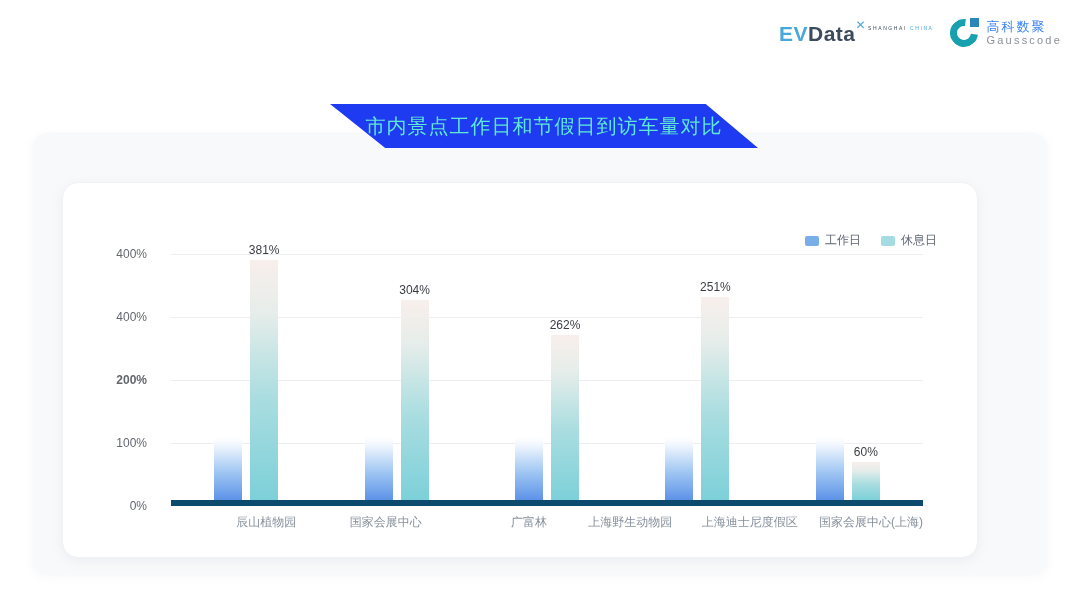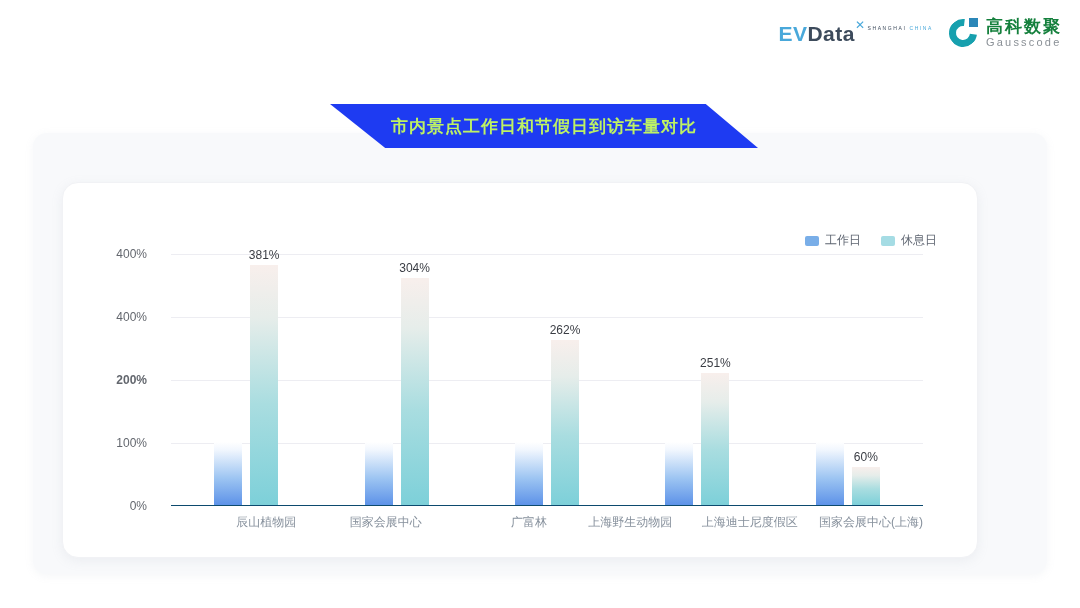--- a/index.html
+++ b/index.html
@@ -15,46 +15,46 @@
   .evdata-x { color:#49a8da; font-size:12px; font-weight:bold; vertical-align:top; position:relative; top:-4px; }
   .evdata-sub { font-size:5px; letter-spacing:1.6px; margin-top:3px; padding-left:2px; }
   .evdata-sub .cn { color:#49a8da; }
   .evdata-sub .sh { color:#3d4b5c; }
   .gausscode { display:flex; align-items:center; gap:7px; }
   .g-icon { position:relative; width:30px; height:30px; }
   .g-ring { position:absolute; left:0; top:1px; width:28px; height:28px; border-radius:50%;
     border:7px solid #17a0ae; border-top-color:transparent; transform:rotate(52deg); }
   .g-dot { position:absolute; right:1px; top:0; width:9px; height:9px; background:#2b87b8; }
   .gausscode-txt { display:flex; flex-direction:column; line-height:1; }
-  .gausscode-cn { font-size:17px; font-weight:bold; color:#15803d; letter-spacing:2px; }
+  .gausscode-cn { font-size:13px; font-weight:normal; color:#3b82f6; letter-spacing:2px; }
   .gausscode-en { font-size:11px; color:#8a9096; letter-spacing:2.2px; margin-top:2px; }
 
   
   .banner { position:absolute; left:330px; top:104px; width:428px; height:44px; z-index:5;
     display:flex; align-items:center; justify-content:center;
     clip-path:polygon(0 0, 87.8% 0, 100% 100%, 12.9% 100%); }
-  .banner span { color:#bef264; font-size:17px; font-weight:bold; letter-spacing:1px; }
+  .banner span { color:#5eead4; font-size:20px; font-weight:normal; letter-spacing:1px; }
 
   
   .outer-panel { position:absolute; left:33px; top:133px; width:1014px; height:441px;
     background:#f8f9fb; border-radius:14px; box-shadow:0 2px 8px rgba(160,170,185,0.10); }
   .card { position:absolute; left:29px; top:49px; width:916px; height:376px; background:#ffffff;
     border-radius:16px; border:1px solid #f1f2f5; box-shadow:0 3px 12px rgba(150,160,175,0.12); }
 
   
   .legend { position:absolute; top:49px; right:40px; display:flex; gap:20px; }
   .legend-item { display:flex; align-items:center; gap:6px; cursor:pointer;font-family:Liberation Serif, serif; }
   .legend-swatch { width:14px; height:10px; border-radius:2px; }
   .legend-label { font-size:12px; color:#5f6672; }
 
   .y-labels { position:absolute; left:0; top:71px; width:96px; height:252px; }
   .y-label { position:absolute; right:12px; font-size:12px; color:#63676e; transform:translateY(-50%); }
 
   .plot { position:absolute; left:108px; top:71px; width:752px; height:252px;
-    border-bottom:1px solid #0c4a6e; }
+    border-bottom:6px solid #0c4a6e; }
   .gridline { position:absolute; left:0; width:100%; height:1px; background:#ededf2; }
 
   .groups { position:absolute; left:0; top:0; width:100%; height:100%; display:flex; }
   .group { flex:1; display:flex; align-items:flex-end; justify-content:center; gap:8px; }
   .bar { width:28px; position:relative; }
   .bar-workday { background:linear-gradient(to top,#5d92e8 0%,#9cc4f2 42%,#f2f7fe 88%,#ffffff 100%); }
   .bar-holiday { background:linear-gradient(to top,#7dd0d9 0%,#a9dde0 42%,#e6edea 78%,#f8efec 100%); }
   .bar-value { position:absolute; top:-17px; left:50%; width:64px; margin-left:-32px;
     text-align:center; font-size:12px; color:#3a3d44; }
 
@@ -113,33 +113,33 @@
         </div>
       <div class="groups" id="groups">
           <div class="group">
             <div class="bar bar-workday" style="height: 63px;"></div>
             <div class="bar bar-holiday" style="height: 240.03px;">
               <div class="bar-value">381%</div>
             </div>
           </div>
           <div class="group">
             <div class="bar bar-workday" style="height: 63px;"></div>
-            <div class="bar bar-holiday" style="height: 227px;">
+            <div class="bar bar-holiday" style="height: 200px;">
               <div class="bar-value">304%</div>
             </div>
           </div>
           <div class="group">
             <div class="bar bar-workday" style="height: 63px;"></div>
             <div class="bar bar-holiday" style="height: 165.06px;">
               <div class="bar-value">262%</div>
             </div>
           </div>
           <div class="group">
             <div class="bar bar-workday" style="height: 63px;"></div>
-            <div class="bar bar-holiday" style="height: 132px;">
+            <div class="bar bar-holiday" style="height: 203px;">
               <div class="bar-value">251%</div>
             </div>
           </div>
           <div class="group">
             <div class="bar bar-workday" style="height: 63px;"></div>
             <div class="bar bar-holiday" style="height: 37.8px;">
               <div class="bar-value">60%</div>
             </div>
           </div>
         </div>

